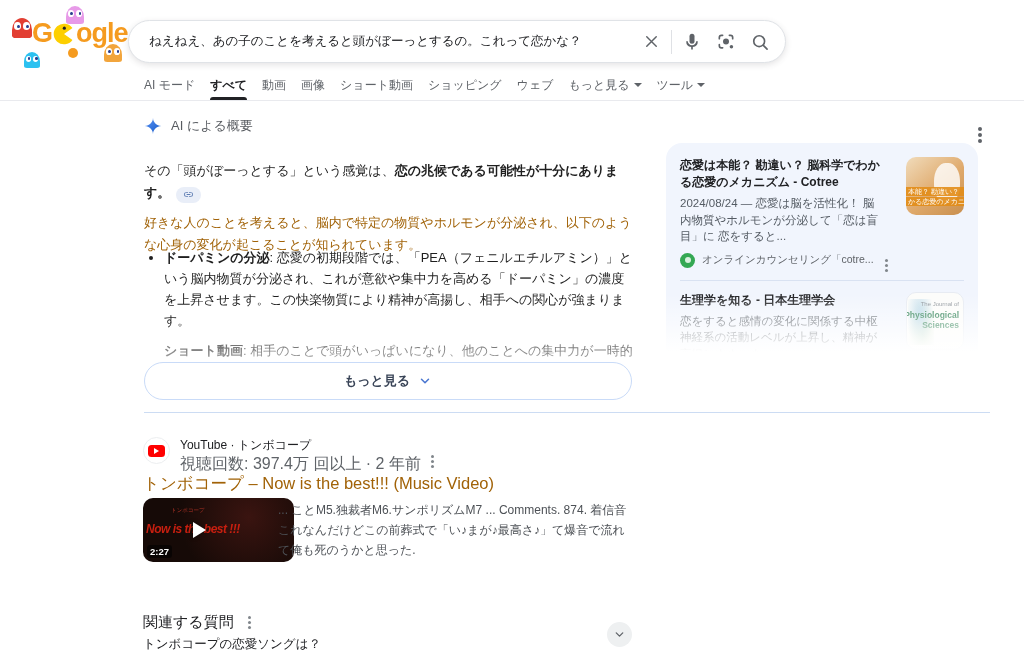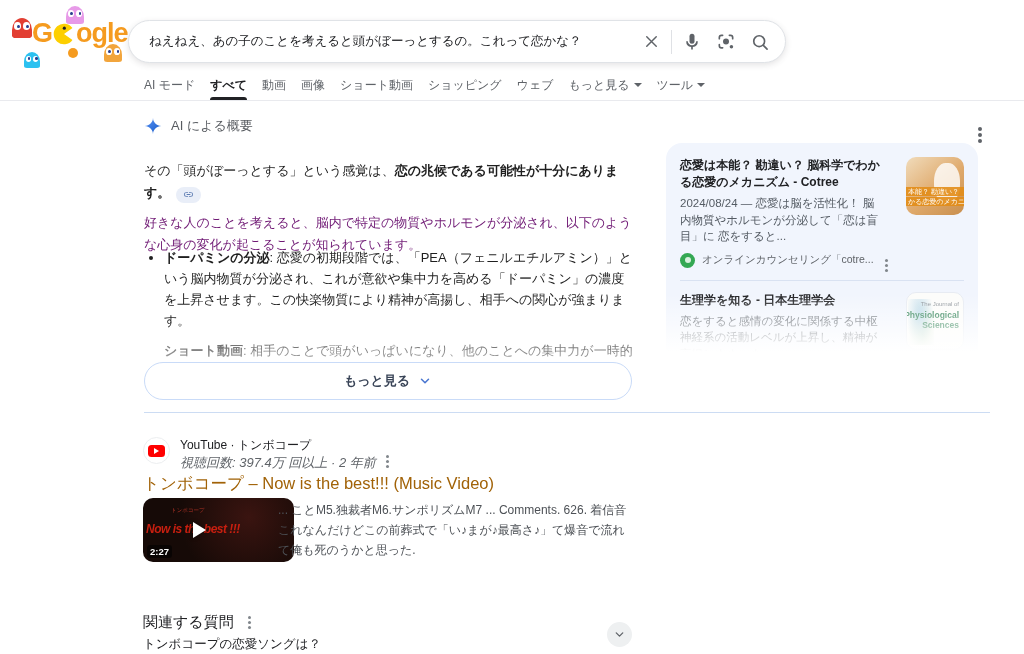--- a/index.html
+++ b/index.html
@@ -42,21 +42,21 @@
   .caret{display:inline-block;margin-left:4px;vertical-align:2px;width:0;height:0;border-left:4px solid transparent;border-right:4px solid transparent;border-top:4px solid #5f6368;}
 
   
   .ai-head{position:absolute;left:144px;top:117px;display:flex;align-items:center;gap:9px;font-size:13px;color:#575b60;}
   .dots{display:inline-block;width:4px;height:4px;border-radius:50%;background:#5f6368;box-shadow:0 6px 0 #5f6368,0 12px 0 #5f6368;}
   .dots.sm{width:3px;height:3px;box-shadow:0 5px 0 #80868b,0 10px 0 #80868b;background:#80868b;}
   .ai-menu{position:absolute;left:978px;top:117px;height:18px;cursor:pointer;}
   .p1{position:absolute;left:144px;top:147px;width:490px;font-size:13px;line-height:22px;color:#1f1f1f;}
   .p1 b,.bullets b{font-weight:700;color:#1f1f1f;}
   .chip{display:inline-flex;align-items:center;justify-content:center;width:25px;height:16px;background:#e9eef8;border-radius:8px;margin-left:6px;vertical-align:-3px;cursor:pointer;}
-  .p2{position:absolute;left:144px;top:199px;width:490px;font-size:13px;line-height:22px;color:#701a75;font-family:Liberation Serif, serif;}
+  .p2{position:absolute;left:144px;top:199px;width:490px;font-size:13px;line-height:22px;color:#a16207;font-family:Liberation Serif, serif;}
   .bullets{position:absolute;left:144px;top:247px;width:492px;font-size:13px;line-height:21px;color:#1f1f1f;}
   .bullets ul{margin:0;padding-left:20px;list-style:disc;}
   .bullets li{margin-bottom:9px;}
   .li-fade{max-height:44px;overflow:hidden;
     -webkit-mask-image:linear-gradient(180deg,rgba(0,0,0,.7) 0%,rgba(0,0,0,.38) 50%,rgba(0,0,0,.04) 100%);
     mask-image:linear-gradient(180deg,rgba(0,0,0,.7) 0%,rgba(0,0,0,.38) 50%,rgba(0,0,0,.04) 100%);}
   .more-btn{position:absolute;left:144px;top:362px;width:488px;height:38px;box-sizing:border-box;
     background:#fff;border:1px solid #c9dbf8;border-radius:19px;display:flex;align-items:center;justify-content:center;gap:8px;
     font-family:inherit;font-size:13px;font-weight:700;color:#394457;cursor:pointer;}
   .more-btn svg{stroke:#4b77d1;}
@@ -85,21 +85,21 @@
   .t2-top{position:absolute;right:4px;top:8px;font-size:6px;color:#8b9298;}
   .t2-main{position:absolute;right:4px;top:17px;text-align:right;font-size:8.5px;font-weight:700;line-height:10px;color:#277d4e;}
   .fade-overlay{position:absolute;left:658px;top:294px;width:330px;height:74px;pointer-events:none;
     background:linear-gradient(180deg,rgba(255,255,255,0) 0%,#ffffff 78%);}
 
   
   .yt-fav{position:absolute;left:143px;top:437px;width:27px;height:27px;border-radius:50%;border:1px solid #eceef0;box-sizing:border-box;display:flex;align-items:center;justify-content:center;background:#fff;}
   .yt-badge{width:17px;height:12px;background:#f00;border-radius:3.5px;display:flex;align-items:center;justify-content:center;}
   .yt-tri{width:0;height:0;border-left:5px solid #fff;border-top:3px solid transparent;border-bottom:3px solid transparent;}
   .yt-src{position:absolute;left:180px;top:437px;font-size:12px;color:#202124;cursor:pointer;}
-  .yt-meta{position:absolute;left:180px;top:454px;font-size:13px;color:#5f6368;display:flex;align-items:flex-start;gap:10px;font-style:italic;}
+  .yt-meta{position:absolute;left:180px;top:454px;font-size:16px;color:#5f6368;display:flex;align-items:flex-start;gap:10px;}
   .yt-meta .dots.sm{margin-top:1px;cursor:pointer;}
   .yt-title{position:absolute;left:143px;top:473px;font-size:16.5px;color:#a16207;cursor:pointer;white-space:nowrap;}
   .yt-thumb{position:absolute;left:143px;top:498px;width:115px;height:64px;border-radius:10px;overflow:hidden;cursor:pointer;
     background:radial-gradient(circle at 70% 30%,#3a1410 0%,#160a07 60%),#120b08;padding-left:36px;}
   .yt-thumb .small-ttl{position:absolute;left:28px;top:9px;font-size:5.5px;color:#b03326;white-space:nowrap;}
   .yt-thumb .big-ttl{position:absolute;left:3px;top:24px;font-size:12px;font-weight:800;font-style:italic;color:#c81f10;letter-spacing:-.5px;white-space:nowrap;}
   .play-tri{position:absolute;left:50px;top:24px;width:0;height:0;border-left:13px solid #fff;border-top:8px solid transparent;border-bottom:8px solid transparent;filter:drop-shadow(0 0 2px rgba(0,0,0,.6));}
   .dur{position:absolute;left:4px;bottom:4px;font-size:9.5px;font-weight:700;color:#fff;background:rgba(0,0,0,.55);padding:1px 3px;border-radius:3px;}
   .yt-desc{position:absolute;left:278px;top:500px;width:354px;font-size:12px;line-height:20px;color:#4d5156;}
 
@@ -275,21 +275,21 @@
   <span>視聴回数: 397.4万 回以上 · 2 年前</span>
   <span class="dots sm"></span>
 </div>
 <a class="yt-title">トンボコープ – Now is the best!!! (Music Video)</a>
 <div class="yt-thumb">
   <span class="small-ttl">トンボコープ</span>
   <span class="big-ttl">Now is the best !!!</span>
   <span class="play-tri"></span>
   <span class="dur">2:27</span>
 </div>
-<div class="yt-desc">... ことM5.独裁者M6.サンポリズムM7 ... Comments. 626. 着信音これなんだけどこの前葬式で「い♪まが♪最高さ♪」て爆音で流れて俺も死のうかと思った.</div>
+<div class="yt-desc">... ことM5.独裁者M6.サンポリズムM7 ... Comments. 874. 着信音これなんだけどこの前葬式で「い♪まが♪最高さ♪」て爆音で流れて俺も死のうかと思った.</div>
 
 <div class="rel-head">
   <span>関連する質問</span>
   <span class="dots sm"></span>
 </div>
 <div class="rel-q">トンボコープの恋愛ソングは？</div>
 <div class="rel-chevron">
   <svg width="13" height="13" viewBox="0 0 24 24" fill="none" stroke="currentColor" stroke-width="2.4" stroke-linecap="round" stroke-linejoin="round">
       <path d="M6 9l6 6 6-6"></path>
     </svg>

